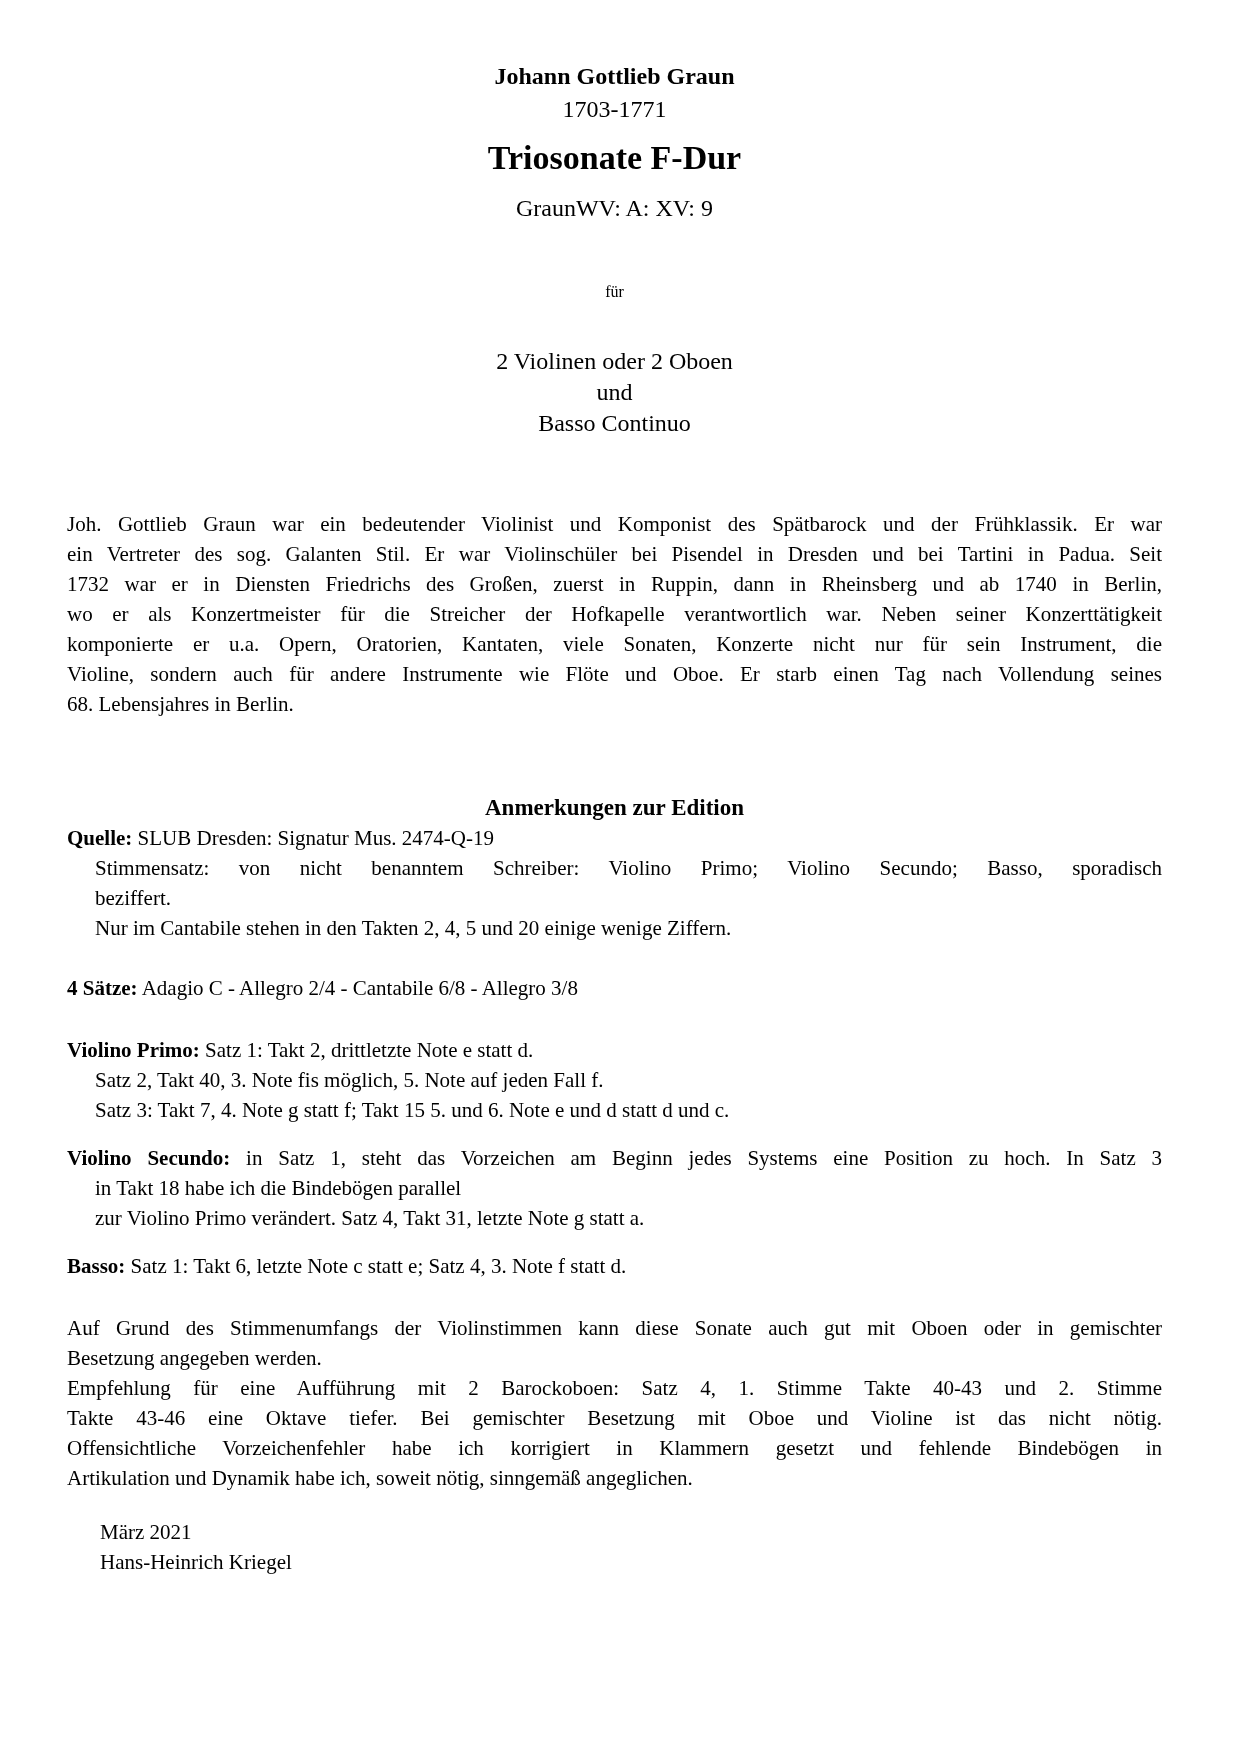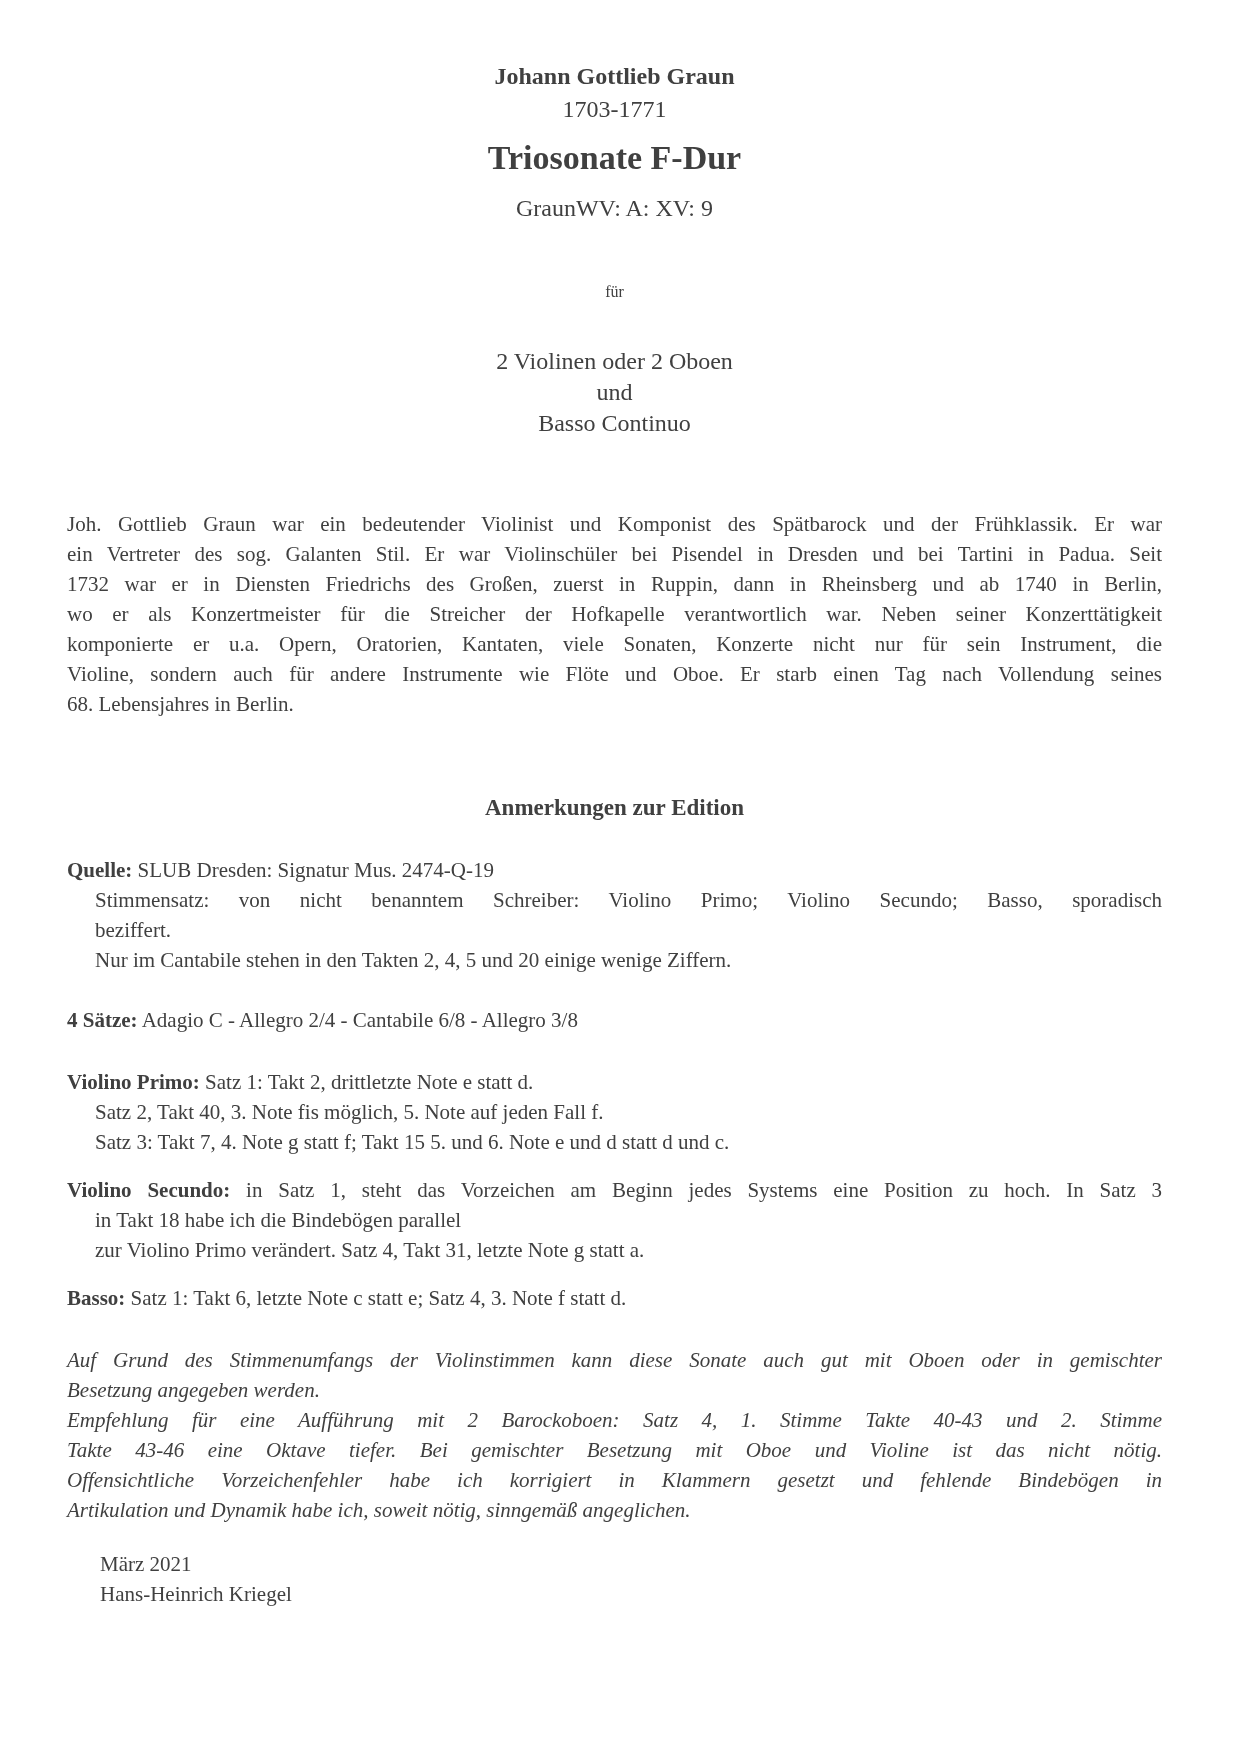--- a/index.html
+++ b/index.html
@@ -7,42 +7,42 @@
     position: relative;
     width: 1240px;
     height: 1754px;
     margin: 0 auto;
     background: #ffffff;
     box-sizing: border-box;
     padding: 60px 78px 0 67px;
     font-family: "Liberation Serif", "DejaVu Serif", serif;
     font-size: 21px;
     line-height: 30px;
-    color: #404040;
+    color: #000000;
   }
   .center { text-align: center; }
   .composer { font-weight: bold; font-size: 24px; line-height: 32px; }
   .dates    { font-size: 24px; line-height: 32px; margin-top: 1px; }
   .work-title { font-weight: bold; font-size: 34px; line-height: 44px; margin-top: 11px; }
   .catalog  { font-size: 24px; line-height: 32px; margin-top: 12px; }
   .fuer     { font-size: 16px; line-height: 32px; margin-top: 52px; }
   .instruments { font-size: 24px; line-height: 31px; margin-top: 38px; }
   .bio      { margin-top: 70px; }
   .line     { white-space: nowrap; }
   .just     { text-align: justify; text-align-last: justify; }
   .edition-heading {
     font-weight: bold; font-size: 23px; line-height: 30px;
     text-align: center; margin-top: 74px;
   }
-  .blk-quelle   { margin-top: 32px; }
+  .blk-quelle   { }
   .blk-saetze   { margin-top: 30px; }
   .blk-vprimo   { margin-top: 32px; }
   .blk-vsecundo { margin-top: 18px; }
   .blk-basso    { margin-top: 18px; }
-  .remarks      { margin-top: 32px; font-style: italic; }
+  .remarks      { margin-top: 32px; }
   .signature    { margin-top: 24px; padding-left: 33px; }
   .ind  { padding-left: 28px; }
   .lbl  { font-weight: bold; }
 </style>
 </head>
 <body>
 
 <div class="page">
 
   <div class="center">

